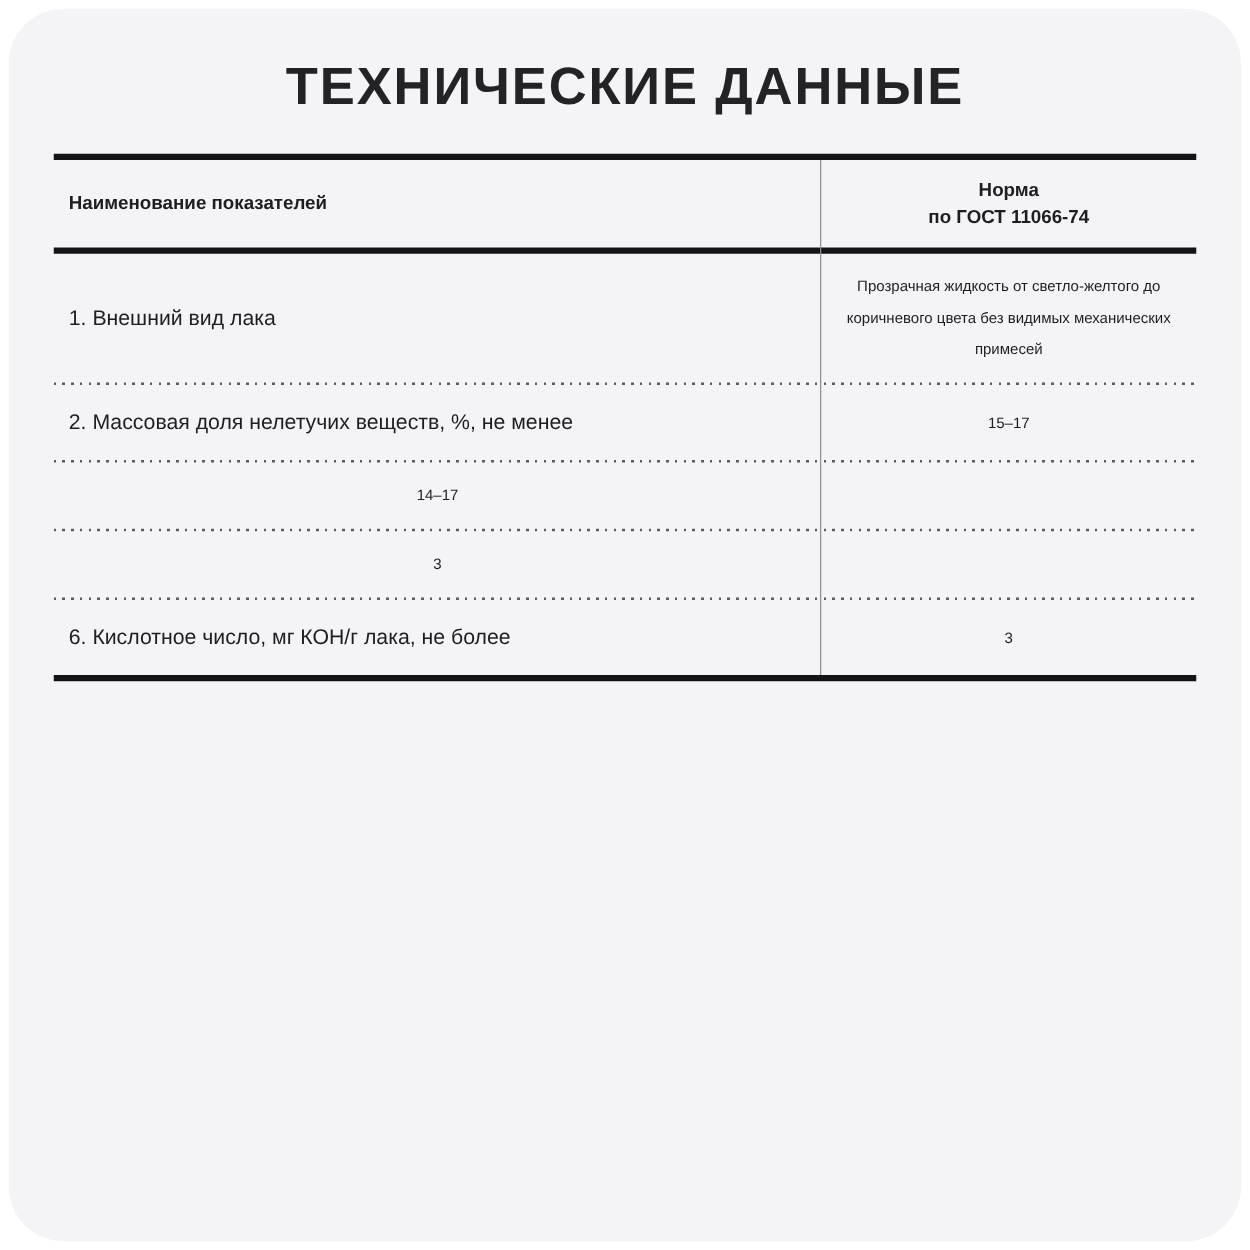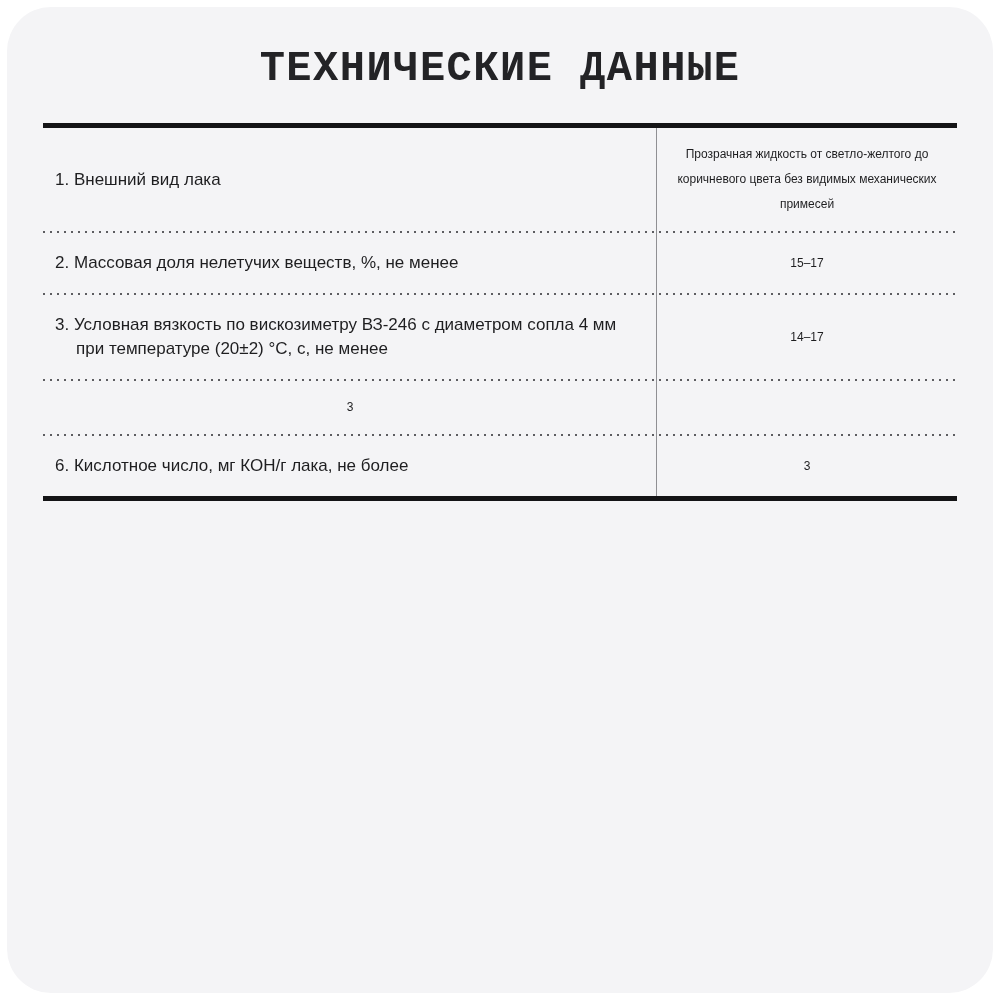--- a/index.html
+++ b/index.html
@@ -17,21 +17,20 @@
     border-radius: 44px;
   }
   .page-title {
     margin-top: 34px;
     text-align: center;
     font-size: 42px;
     font-weight: 600;
     letter-spacing: 1.5px;
     color: #232326;
     line-height: 56px;
-    font-family: Liberation Mono, monospace;
   }
   .data-table {
     position: relative;
     margin: 26px 36px 0 36px; 
     border-top: 5px solid #141416;
     border-bottom: 5px solid #141416;
   }
   .vline {
     position: absolute;
     top: 0; bottom: 0;
@@ -87,40 +86,44 @@
 </head>
 <body>
 
 <div class="card">
 
   <h1 class="page-title">ТЕХНИЧЕСКИЕ ДАННЫЕ</h1>
 
   <div class="data-table">
     <div class="vline"></div>
 
+    <div class="row header-row">
+      <div class="cell-name">Наименование показателей</div>
+      <div class="cell-value">
+        <span>Норма</span>
+        <span>по ГОСТ 11066-74</span>
+      </div>
+    </div>
 
     <div id="table-body">
   <div class="row body-row">
     <div class="cell-name">
       <span class="hang">1. Внешний вид лака</span>
     </div>
     <div class="cell-value">Прозрачная жидкость от светло-желтого до коричневого цвета без видимых механических примесей</div>
   </div>
 <div class="dots"></div>
   <div class="row body-row">
     <div class="cell-name">
       <span class="hang">2. Массовая доля нелетучих веществ, %, не менее</span>
     </div>
     <div class="cell-value">15–17</div>
   </div>
 <div class="dots"></div>
   <div class="row body-row">
-    <div class="cell-name">
-      <span class="hang">3. Условная вязкость по вискозиметру ВЗ-246 с диаметром сопла 4 мм при температуре (20±2) °С, с, не менее</span>
-    </div>
     <div class="cell-value">14–17</div>
   </div>
 <div class="dots"></div>
   <div class="row body-row">
     <div class="cell-value">3</div>
   </div>
 <div class="dots"></div>
   <div class="row body-row">
     <div class="cell-name">
       <span class="hang">6. Кислотное число, мг КОН/г лака, не более</span>

